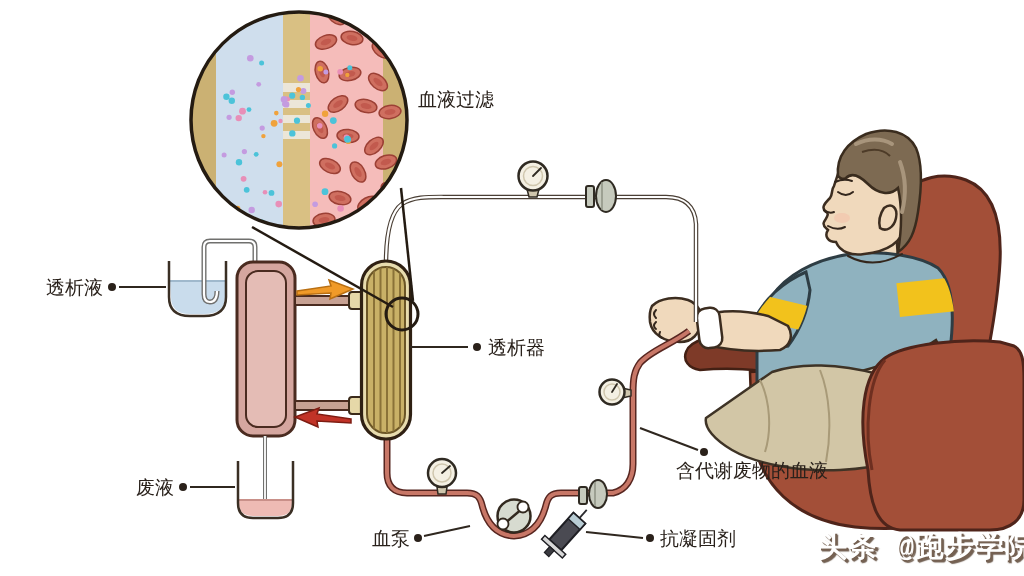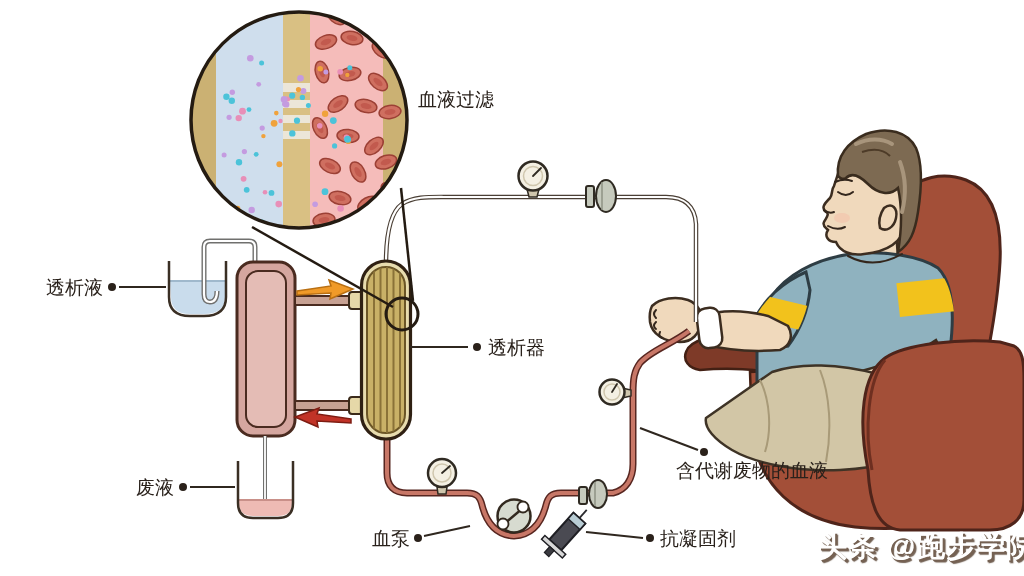--- a/index.html
+++ b/index.html
@@ -1,17 +1,17 @@
 <!DOCTYPE html>
 <html style="--tube-red: #c87767; --tube-red-edge: #572620; --tube-tan: #c7a193; --dialysate-blue: #c9dcec; --waste-pink: #eebbb4; --column-pink: #d5a69f; --column-pink-inner: #e4bcb5; --dialyzer-tan: #c9b167; --dialyzer-rim: #e8dcae; --arrow-orange: #f09a28; --arrow-red: #c13327; --chair-brown: #a34f38; --chair-dark: #7e3a28; --sweater-blue: #8fb2bf; --stripe-yellow: #f2c21c; --skin: #f0d9bc; --hair-brown: #7d6a52; --blanket-khaki: #d2c6a6; --band-tan: #cbb173; --band-blue: #cfdeed; --band-membrane: #d9c083; --band-pink: #f5bcba; --rbc-red: #cf6f60;"><head>
 <meta charset="utf-8">
 <style>
   html,body{margin:0;padding:0;background:#fff;}
   .canvas{position:relative;width:1024px;height:576px;background:#ffffff;overflow:hidden;
-          font-family:Liberation Sans, sans-serif;}
+          font-family:Liberation Mono, monospace;}
   svg{position:absolute;left:0;top:0;}
   .lbl{font-size:19px;fill:#29211b;}
   .leader{stroke:#2f271f;stroke-width:2;fill:none;}
   .ldot{fill:#2a211a;}
   .outline{stroke:#3a2f24;stroke-width:2.5;fill:none;}
   .tube-tan{fill:var(--tube-tan);stroke:#4a2b20;stroke-width:2;}
   .port{fill:#e6d8a8;stroke:#3a2a1a;stroke-width:2;}
   .gauge-face{fill:#f4f0e3;stroke:#2f2a22;stroke-width:2.5;}
   .gauge-ring{fill:none;stroke:#cfc6ad;stroke-width:1.5;}
   .gauge-needle{stroke:#2f2a22;stroke-width:1.8;stroke-linecap:round;}

